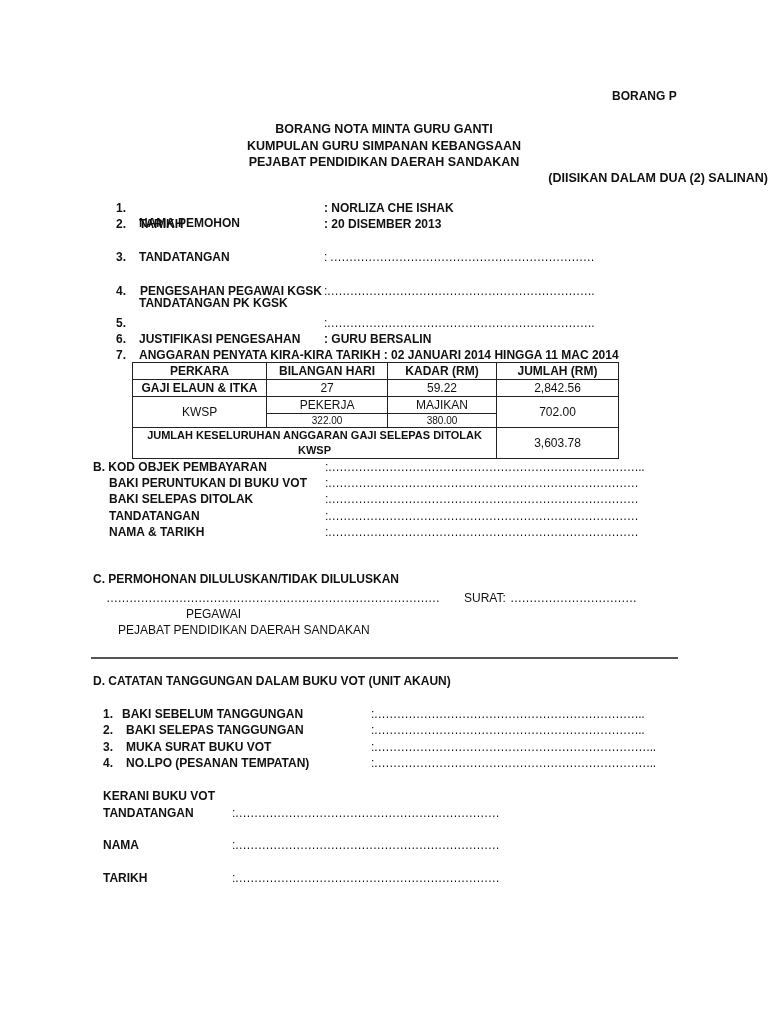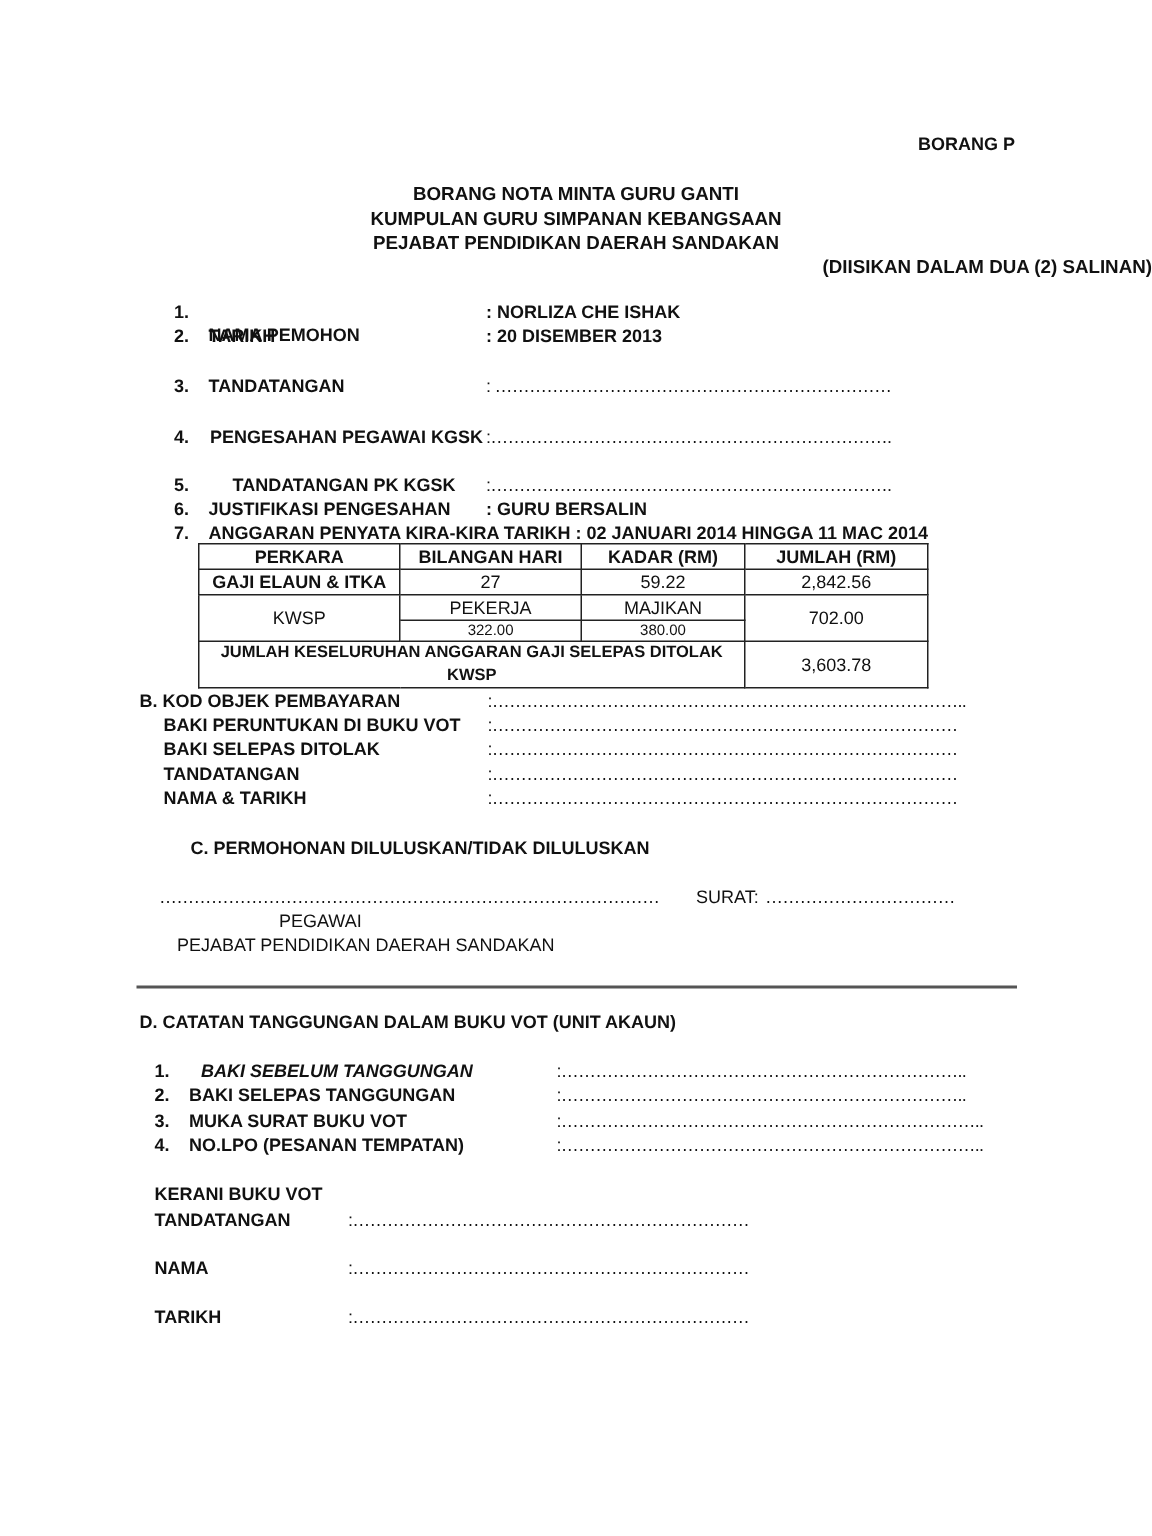--- a/index.html
+++ b/index.html
@@ -45,21 +45,21 @@
 
   <div class="abs" style="left:116px;top:250px;">3.</div>
   <div class="abs" style="left:139px;top:250px;">TANDATANGAN</div>
   <div class="abs dots" style="left:324px;top:250px;">: ……………………………………………………………</div>
 
   <div class="abs" style="left:116px;top:284px;">4.</div>
   <div class="abs" style="left:124px;top:284px;margin-left:16px;">PENGESAHAN PEGAWAI KGSK</div>
   <div class="abs dots" style="left:324px;top:284px;">:…………………………………………………………….</div>
 
   <div class="abs" style="left:116px;top:316px;">5.</div>
-  <div class="abs" style="left:139px;top:316px;margin-left:16px;">TANDATANGAN PK KGSK</div>
+  <div class="abs" style="left:139px;top:296px;">TANDATANGAN PK KGSK</div>
   <div class="abs dots" style="left:324px;top:316px;">:…………………………………………………………….</div>
 
   <div class="abs" style="left:116px;top:332px;">6.</div>
   <div class="abs" style="left:139px;top:332px;">JUSTIFIKASI PENGESAHAN</div>
   <div class="abs" style="left:324px;top:332px;">: GURU BERSALIN</div>
 
   <div class="abs" style="left:116px;top:348px;">7.</div>
   <div class="abs" style="left:139px;top:348px;">ANGGARAN PENYATA KIRA-KIRA TARIKH : 02 JANUARI 2014 HINGGA 11 MAC 2014</div>
 </div>
 
@@ -111,35 +111,35 @@
   <div class="abs dots" style="left:325px;top:492px;">:………………………………………………………………………</div>
 
   <div class="abs" style="left:109px;top:509px;">TANDATANGAN</div>
   <div class="abs dots" style="left:325px;top:509px;">:………………………………………………………………………</div>
 
   <div class="abs" style="left:109px;top:525px;">NAMA &amp; TARIKH</div>
   <div class="abs dots" style="left:325px;top:525px;">:………………………………………………………………………</div>
 </div>
 
 <div>
-  <div class="abs" style="left:93px;top:558px;margin-left:34px;">C. PERMOHONAN DILULUSKAN/TIDAK DILULUSKAN</div>
+  <div class="abs" style="left:93px;top:572px;">C. PERMOHONAN DILULUSKAN/TIDAK DILULUSKAN</div>
   <div class="abs dots" style="left:106px;top:591px;">……………………………………………………………………………</div>
   <div class="abs" style="left:464px;top:591px;font-weight:normal;">SURAT:</div>
   <div class="abs dots" style="left:510px;top:591px;">……………………………</div>
   <div class="abs norm" style="left:186px;top:607px;">PEGAWAI</div>
   <div class="abs norm" style="left:118px;top:623px;">PEJABAT PENDIDIKAN DAERAH SANDAKAN</div>
 </div>
 
 <div class="hr"></div>
 
 <div>
   <div class="abs" style="left:93px;top:674px;">D. CATATAN TANGGUNGAN DALAM BUKU VOT (UNIT AKAUN)</div>
 
   <div class="abs" style="left:103px;top:707px;">1.</div>
-  <div class="abs" style="left:134px;top:707px;font-style:italic;">BAKI SEBELUM TANGGUNGAN</div>
+  <div class="abs" style="left:122px;top:707px;">BAKI SEBELUM TANGGUNGAN</div>
   <div class="abs dots" style="left:371px;top:707px;">:……………………………………………………………..</div>
 
   <div class="abs" style="left:103px;top:723px;">2.</div>
   <div class="abs" style="left:126px;top:723px;">BAKI SELEPAS TANGGUNGAN</div>
   <div class="abs dots" style="left:371px;top:723px;">:……………………………………………………………..</div>
 
   <div class="abs" style="left:103px;top:740px;">3.</div>
   <div class="abs" style="left:126px;top:740px;">MUKA SURAT BUKU VOT</div>
   <div class="abs dots" style="left:371px;top:740px;">:………………………………………………………………..</div>
 

